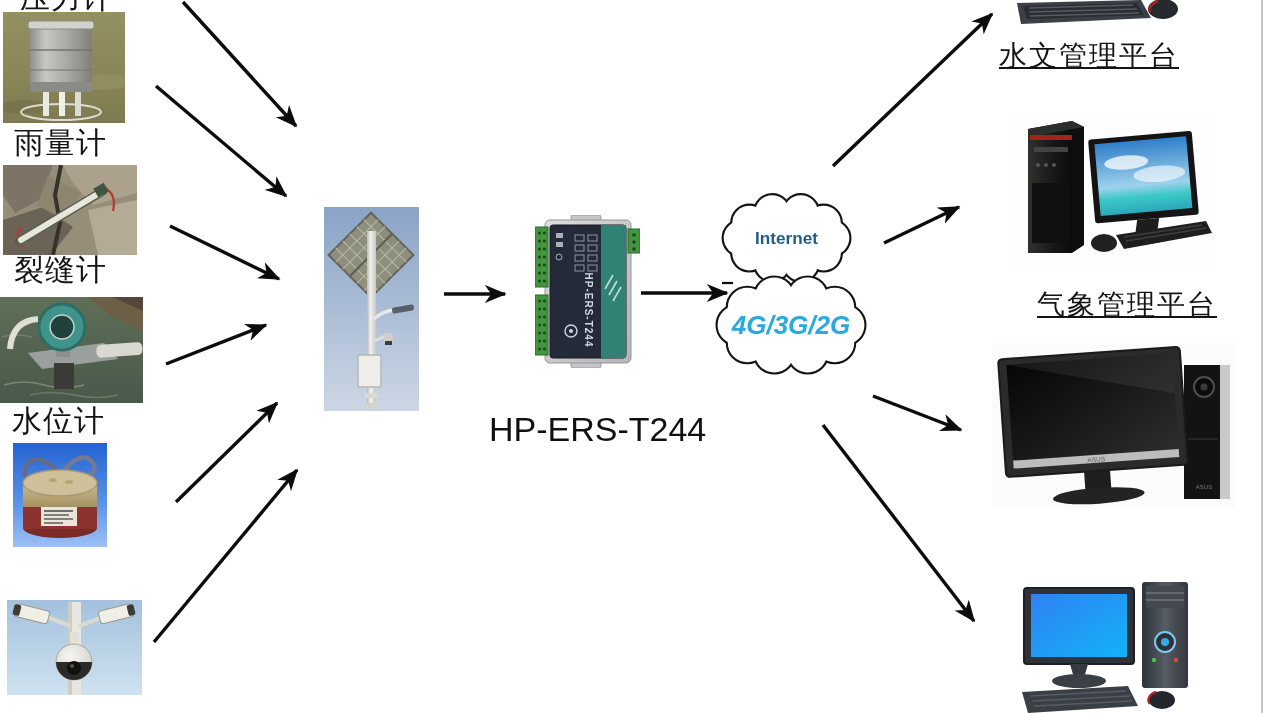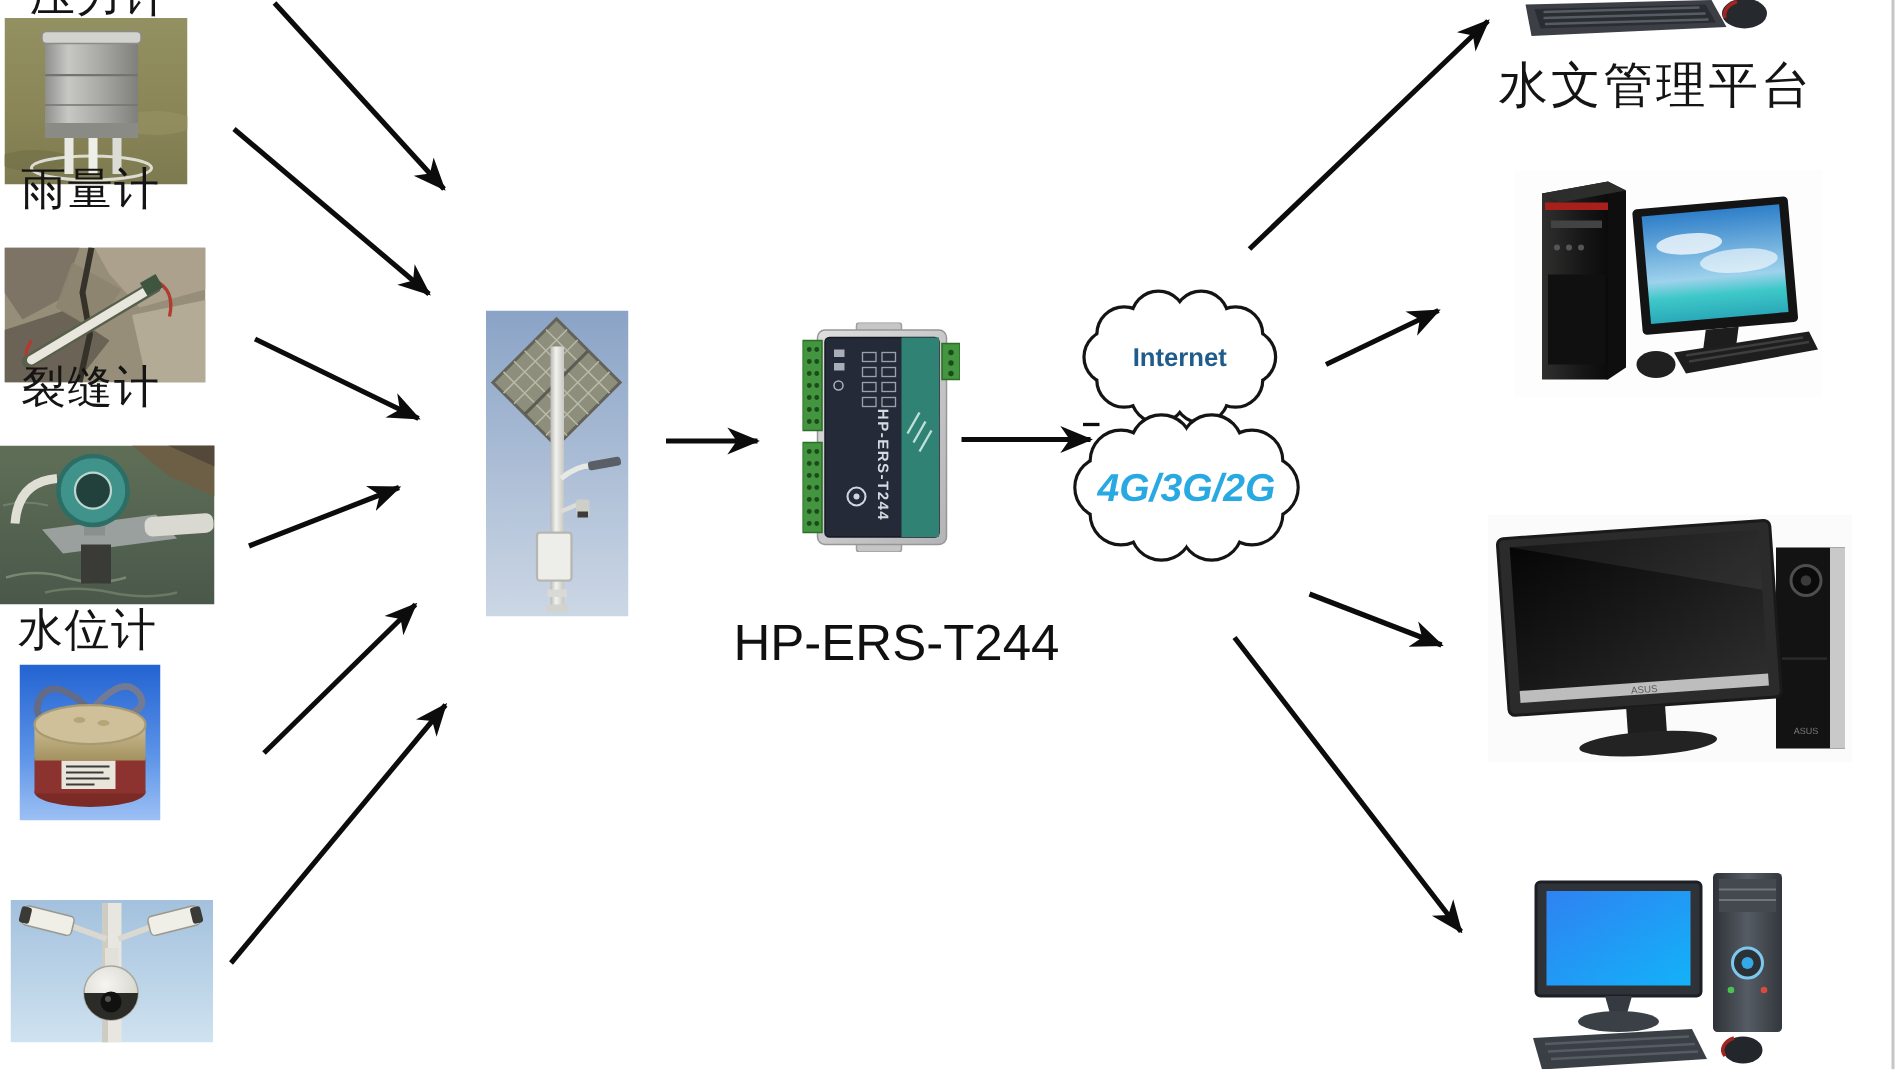--- a/index.html
+++ b/index.html
@@ -2,21 +2,21 @@
 <html><head>
 <meta charset="utf-8">
 <style>
   html,body{margin:0;padding:0;background:#fff;}
   .stage{position:relative;width:1267px;height:713px;background:#ffffff;overflow:hidden;
          font-family:"Liberation Serif","DejaVu Serif",serif;}
   .photo{position:absolute;}
   .photo svg{display:block;}
   .label{position:absolute;color:#141414;white-space:nowrap;line-height:1;}
   .lab-l{font-size:30px;letter-spacing:1px;}
-  .lab-r{font-size:33px;letter-spacing:2px;}
+  .lab-r{font-size:28px;letter-spacing:2px;text-decoration:underline;}
   .lab-dev{font-family:"Liberation Sans","DejaVu Sans",sans-serif;font-size:34px;
            letter-spacing:0px;color:#101010;}
   .cloud{position:absolute;text-align:center;}
   .cloud-text{font-family:"Liberation Sans","DejaVu Sans",sans-serif;font-weight:bold;}
   #arrow-layer{position:absolute;left:0;top:0;pointer-events:none;z-index:6;}
   .edge-line{position:absolute;background:#c6c6c6;}
 </style>
 </head>
 <body>
 
@@ -47,40 +47,40 @@
       <rect x="72" y="52" width="6" height="52" fill="#dcdcd6"></rect>
       <rect x="56" y="56" width="6" height="48" fill="#efefe9"></rect>
       <rect x="27" y="14" width="62" height="62" fill="url(#rg-steel)"></rect>
       <rect x="25" y="9" width="66" height="8" rx="3" fill="#d2d2cf" stroke="#8c8c89" stroke-width="1"></rect>
       <line x1="27" y1="38" x2="89" y2="38" stroke="#74746f" stroke-width="1.5"></line>
       <line x1="27" y1="58" x2="89" y2="58" stroke="#74746f" stroke-width="1"></line>
       <rect x="27" y="70" width="62" height="10" fill="#8b8b86"></rect>
     </svg>
   </div>
 
-  <div class="label lab-l" style="left:14px;top:112px">雨量计</div>
+  <div class="label lab-l" style="left:14px;top:128px">雨量计</div>
 
   <div class="photo" style="left:3px;top:165px">
     <svg width="134" height="90" viewBox="0 0 134 90">
       <rect width="134" height="90" fill="#978e7a"></rect>
       <polygon points="0,0 50,0 38,34 12,48 0,30" fill="#7d7466"></polygon>
       <polygon points="60,0 134,0 134,28 90,40 70,18" fill="#aba18c"></polygon>
       <polygon points="0,55 40,42 70,62 48,90 0,90" fill="#6b6355"></polygon>
       <polygon points="85,45 134,35 134,90 95,90" fill="#b4ab97"></polygon>
       <polygon points="45,10 78,28 60,55 34,40" fill="#8d8470" opacity="0.9"></polygon>
       <path d="M58,0 L52,30 L57,58 L50,90" stroke="#35322a" stroke-width="4" fill="none"></path>
       <path d="M100,22 q14,6 10,24" stroke="#b23a30" stroke-width="2.2" fill="none"></path>
       <path d="M18,62 q-8,12 2,20" stroke="#b23a30" stroke-width="2.2" fill="none"></path>
       <line x1="16" y1="76" x2="100" y2="26" stroke="#56604b" stroke-width="9" stroke-linecap="round"></line>
       <line x1="18" y1="75" x2="98" y2="27" stroke="#e9e7dd" stroke-width="6" stroke-linecap="round"></line>
       <rect x="92" y="20" width="12" height="10" transform="rotate(-30 98 25)" fill="#3f5540"></rect>
     </svg>
   </div>
 
-  <div class="label lab-l" style="left:14px;top:244px">裂缝计</div>
+  <div class="label lab-l" style="left:14px;top:255px">裂缝计</div>
 
   <div class="photo" style="left:0px;top:297px">
     <svg width="143" height="106" viewBox="0 0 143 106">
       <defs>
         <linearGradient id="wl-water" x1="0" y1="0" x2="0" y2="1">
           <stop offset="0" stop-color="#5f6f57"></stop>
             <stop offset="1" stop-color="#49584a"></stop>
         </linearGradient>
       </defs>
       <rect width="143" height="106" fill="url(#wl-water)"></rect>
@@ -384,20 +384,21 @@
         <ellipse cx="132" cy="126" rx="24" ry="5" fill="#262626"></ellipse>
       </g>
       <g>
         <polygon points="106,122 196,108 202,120 114,136" fill="#1e1e1e"></polygon>
         <path d="M114,124 L192,112 M116,128 L196,115" stroke="#3e3e3e" stroke-width="1.6"></path>
       </g>
       <ellipse cx="94" cy="130" rx="13" ry="9" fill="#202020"></ellipse>
     </svg>
   </div>
 
+  <div class="label lab-r" style="left:1037px;top:291px">气象管理平台</div>
 
   <div class="photo" style="left:992px;top:343px">
     <svg width="243" height="165" viewBox="0 0 243 165">
       <defs>
         <linearGradient id="p3-scr" x1="0" y1="0" x2="1" y2="1">
           <stop offset="0" stop-color="#060606"></stop>
             <stop offset="0.5" stop-color="#191919"></stop>
             <stop offset="1" stop-color="#2e2e2e"></stop>
         </linearGradient>
       </defs>

